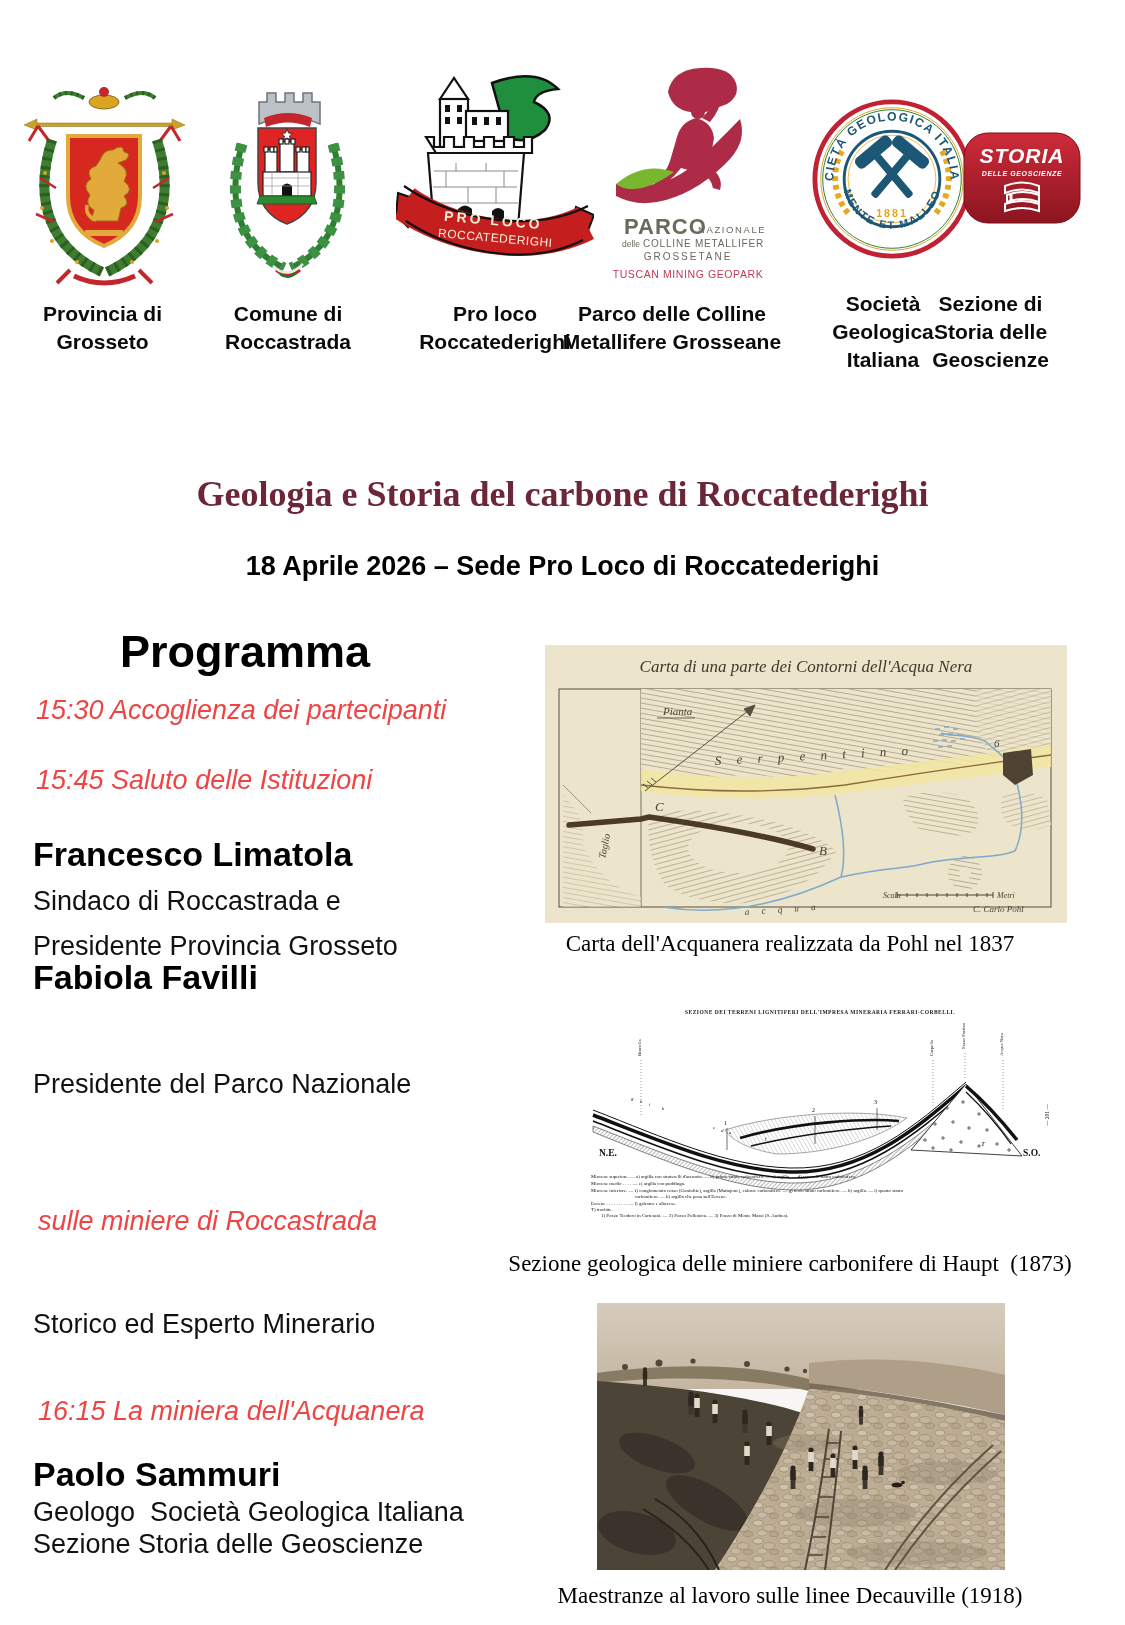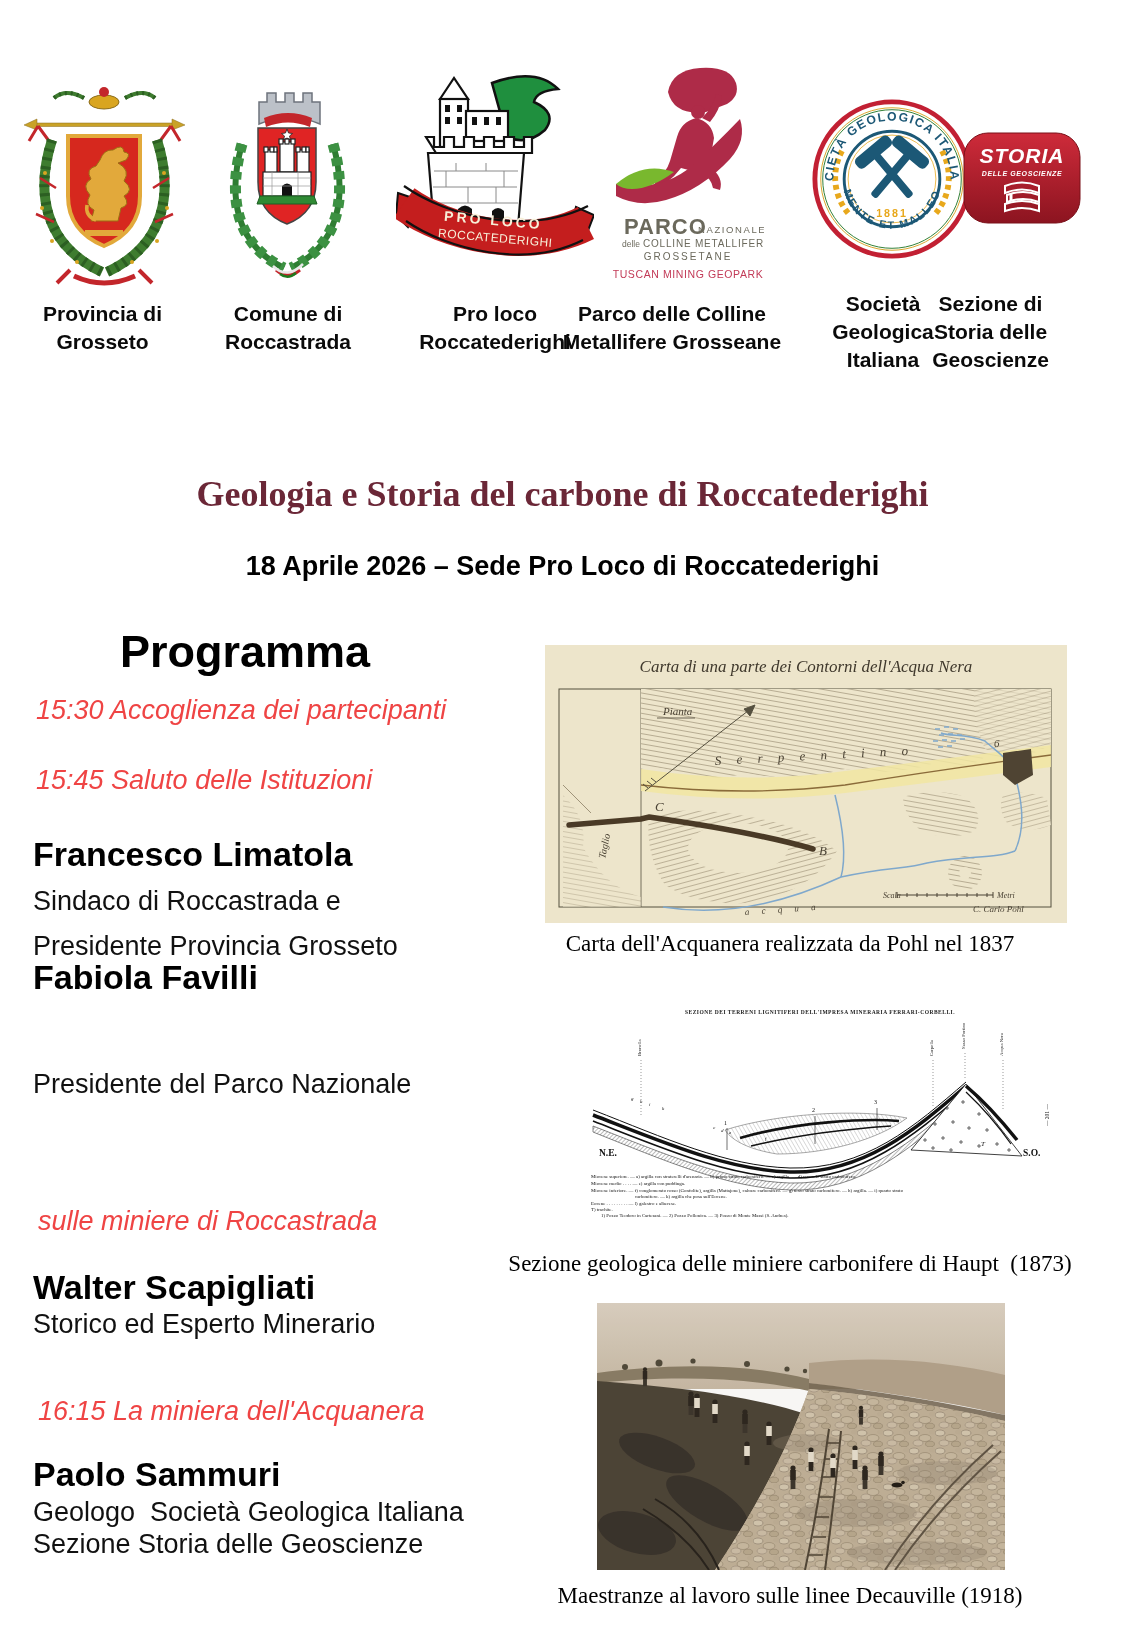--- a/index.html
+++ b/index.html
@@ -249,21 +249,20 @@
 
   <div class="abs prog-head">Programma</div>
   <div class="abs slot" style="left:36px;top:695px;">15:30 Accoglienza dei partecipanti</div>
   <div class="abs slot" style="left:36px;top:765px;">15:45 Saluto delle Istituzioni</div>
   <div class="abs name" style="left:33px;top:835px;">Francesco Limatola</div>
   <div class="abs role" style="left:33px;top:886px;">Sindaco di Roccastrada e</div>
   <div class="abs role" style="left:33px;top:931px;">Presidente Provincia Grosseto</div>
   <div class="abs name" style="left:33px;top:958px;">Fabiola Favilli</div>
   <div class="abs role" style="left:33px;top:1027px;margin-top:42px;">Presidente del Parco Nazionale</div>
   <div class="abs slot" style="left:38px;top:1206px;">sulle miniere di Roccastrada</div>
-  <div class="abs name" style="left:33px;top:1268px;">Walter Scapigliati</div>
   <div class="abs role" style="left:33px;top:1309px;">Storico ed Esperto Minerario</div>
   <div class="abs slot" style="left:38px;top:1396px;">16:15 La miniera dell'Acquanera</div>
   <div class="abs name" style="left:33px;top:1455px;">Paolo Sammuri</div>
   <div class="abs role" style="left:33px;top:1497px;">Geologo  Società Geologica Italiana</div>
   <div class="abs role" style="left:33px;top:1529px;">Sezione Storia delle Geoscienze</div>
 
   <div class="abs" style="left:545px;top:645px;">
     <svg width="522" height="278" viewBox="0 0 522 278">
       <defs>
         <pattern id="mh1" width="5" height="5" patternUnits="userSpaceOnUse" patternTransform="rotate(100)">

